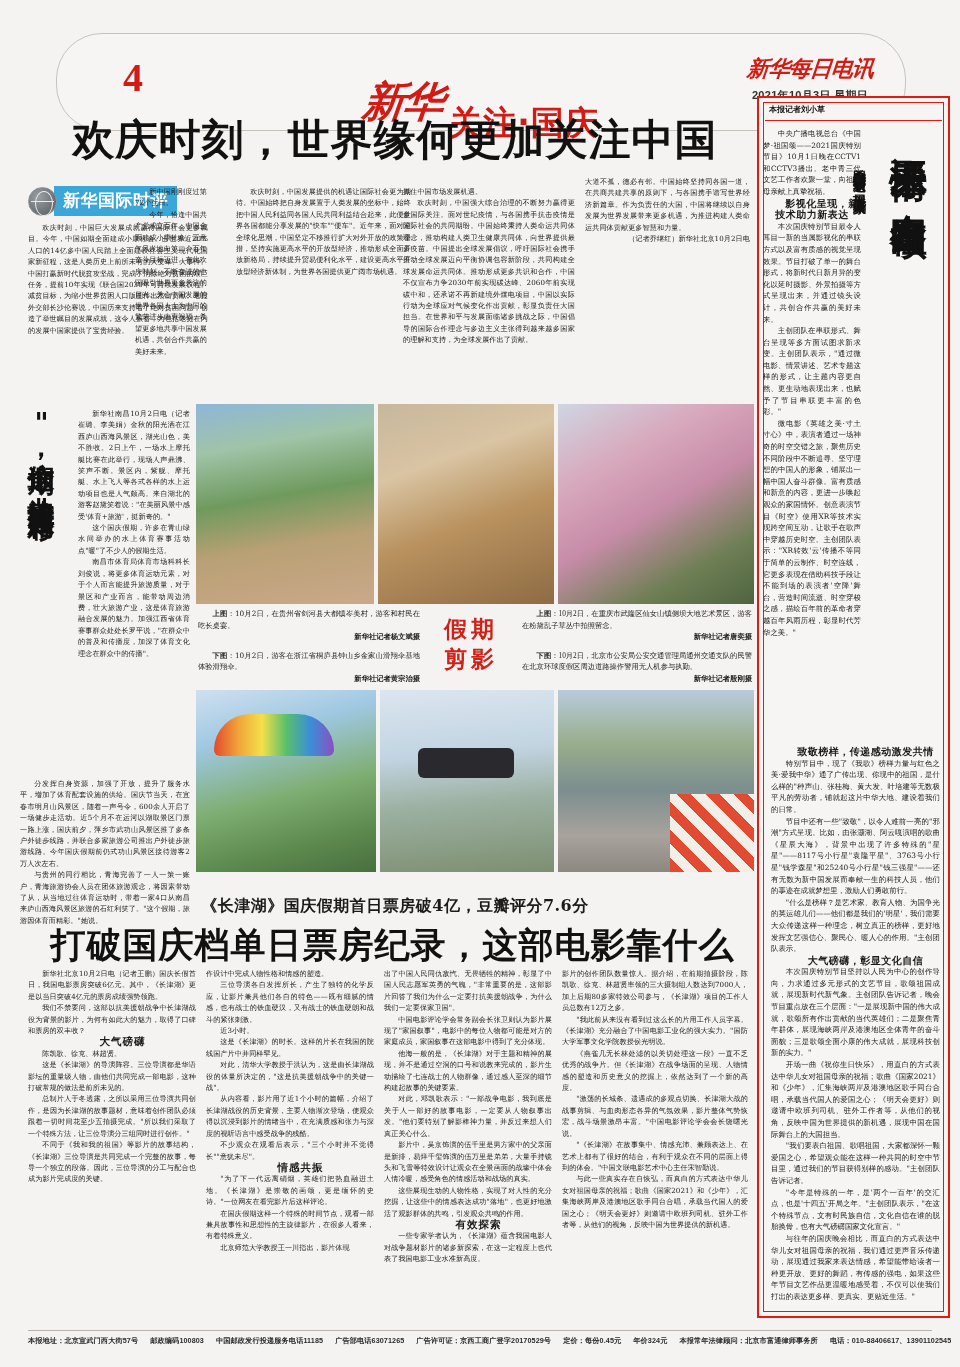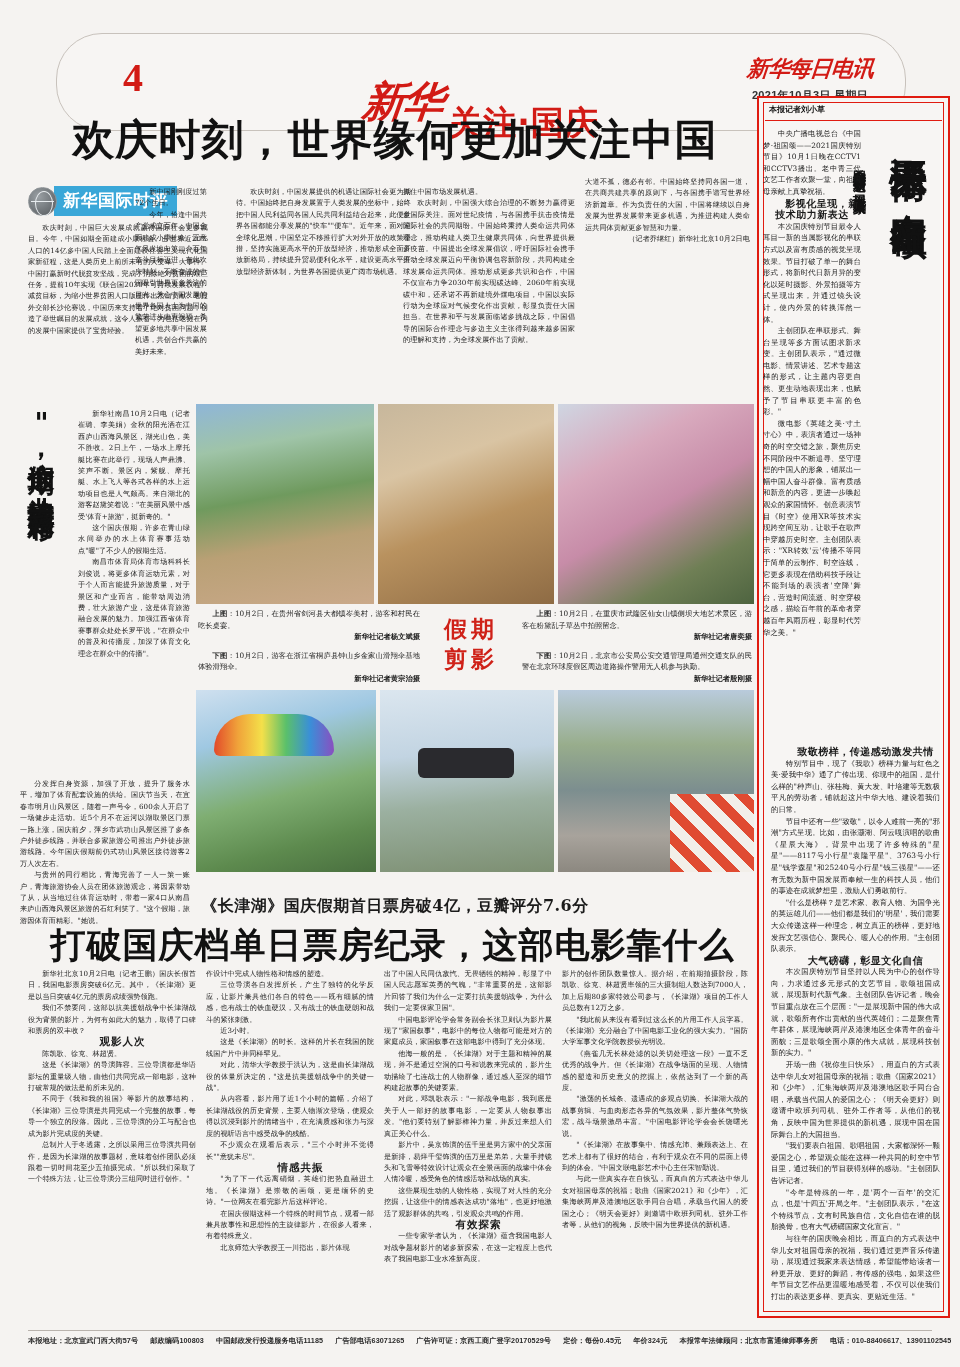--- a/index.html
+++ b/index.html
@@ -307,21 +307,21 @@
   <div class="photo" style="left:558px; top:404px; width:196px; height:200px;
        background:linear-gradient(150deg,#cfd6e2 0%,#d8a9bd 28%,#c78ca8 52%,#6f7f55 78%,#4e6440 100%);"></div>
 
   <div class="ph-caption-blk" style="left:198px; top:608px; width:222px;">
     <p><b>上图</b><span>：10月2日，在贵州省剑河县大都镇岑美村，游客和村民在吃长桌宴。</span><span class="credit">新华社记者杨文斌摄</span></p>
     <p><b>下图</b><span>：10月2日，游客在浙江省桐庐县钟山乡金家山滑翔伞基地体验滑翔伞。</span><span class="credit">新华社记者黄宗治摄</span></p>
   </div>
 
   <div class="photo-label">假期剪影</div>
 
-  <div class="ph-caption-blk" style="left:522px; top:608px; width:230px;">
+  <div class="ph-caption-blk" style="left:522px; top:608px; width:230px;font-family:Liberation Serif, serif;">
     <p><b>上图</b><span>：10月2日，在重庆市武隆区仙女山镇侧坝大地艺术景区，游客在粉黛乱子草丛中拍照留念。</span><span class="credit">新华社记者唐奕摄</span></p>
     <p><b>下图</b><span>：10月2日，北京市公安局公安交通管理局通州交通支队的民警在北京环球度假区周边道路操作警用无人机参与执勤。</span><span class="credit">新华社记者殷刚摄</span></p>
   </div>
 
   <div class="photo" style="left:196px; top:690px; width:180px; height:182px;
        background:linear-gradient(165deg,#cfe0ef 0%,#9fc8e2 26%,#7fae72 56%,#5d8a4e 80%,#496f3f 100%);">
     <div style="position:absolute;left:18px;top:24px;width:120px;height:42px;border-radius:60px 60px 10px 10px;
          background:linear-gradient(90deg,#e24a2a 0%,#f0a33a 20%,#f4e04a 40%,#5bc06a 60%,#3a8fd8 80%,#8a4fc0 100%);"></div>
   </div>
   <div class="photo" style="left:380px; top:690px; width:174px; height:182px;
@@ -333,25 +333,25 @@
     <div style="position:absolute;left:112px;top:104px;width:84px;height:78px;
          background:repeating-linear-gradient(45deg,#e04b32 0 10px,#f2efe9 10px 20px);"></div>
   </div>
 
   <div class="sub-kicker">《长津湖》国庆假期首日票房破4亿，豆瓣评分7.6分</div>
   <div class="headline2">打破国庆档单日票房纪录，这部电影靠什么</div>
 
   <div class="col" style="left:28px; top:968px; width:168px;">
     <p class="lead">新华社北京10月2日电（记者王鹏）国庆长假首日，我国电影票房突破6亿元。其中，《长津湖》更是以当日突破4亿元的票房成绩强势领跑。</p>
     <p>我们不禁要问，这部以抗美援朝战争中长津湖战役为背景的影片，为何有如此大的魅力，取得了口碑和票房的双丰收？</p>
-    <p class="subhead">观影人次</p>
+    <p class="subhead">大气磅礴</p>
     <p>陈凯歌、徐克、林超贤。</p>
     <p>这是《长津湖》的导演阵容。三位导演都是华语影坛的重量级人物，由他们共同完成一部电影，这种打破常规的做法是前所未见的。</p>
+    <p>总制片人于冬透露，之所以采用三位导演共同创作，是因为长津湖的故事题材，意味着创作团队必须跟着一切时间花至少五拍摄完成。"所以我们采取了一个特殊方法，让三位导演分三组同时进行创作。"</p>
     <p>不同于《我和我的祖国》等影片的故事结构，《长津湖》三位导演是共同完成一个完整的故事，每导一个独立的段落。因此，三位导演的分工与配合也成为影片完成度的关键。</p>
-    <p>总制片人于冬透露，之所以采用三位导演共同创作，是因为长津湖的故事题材，意味着创作团队必须跟着一切时间花至少五拍摄完成。"所以我们采取了一个特殊方法，让三位导演分三组同时进行创作。"</p>
   </div>
 
   <div class="col" style="left:206px; top:968px; width:168px;">
     <p class="noind">作设计中完成人物性格和情感的塑造。</p>
     <p>三位导演各自发挥所长，产生了独特的化学反应，让影片兼具他们各自的特色——既有细腻的情感，也有战士的铁血硬汉，又有战士的铁血硬朗和战斗的紧张刺激。</p>
     <p>近3小时。</p>
     <p>这是《长津湖》的时长。这样的片长在我国的院线国产片中并同样罕见。</p>
     <p>对此，清华大学教授于洪认为，这是由长津湖战役的体量所决定的，"这是抗美援朝战争中的关键一战"。</p>
     <p>从内容看，影片用了近1个小时的篇幅，介绍了长津湖战役的历史背景，主要人物渐次登场，使观众得以沉浸到影片的情绪当中，在充满质感和张力与深度的视听语言中感受战争的残酷。</p>
     <p>不少观众在观看后表示，"三个小时并不觉得长""意犹未尽"。</p>
@@ -385,21 +385,21 @@
     <div class="redbox-inner"></div>
     <div class="rb-byline">本报记者刘小草</div>
     <div class="rb-rule"></div>
 
     <div class="rb-vtitle">汇聚赤子情 合奏祖国颂</div>
     <div class="rb-vsub">总台国庆特别节目创新表达，展现新时代新气象</div>
 
     <div class="rb-col" style="left:4px; top:30px; width:98px;">
       <p>中央广播电视总台《中国梦·祖国颂——2021国庆特别节目》10月1日晚在CCTV1和CCTV3播出。老中青三代文艺工作者欢聚一堂，向祖国母亲献上真挚祝福。</p>
       <p class="rb-sh">影视化呈现，新技术助力新表达</p>
-      <p>本次国庆特别节目最令人耳目一新的当属影视化的串联方式以及富有质感的视觉呈现效果。节目打破了单一的舞台形式，将新时代日新月异的变化以延时摄影、外景拍摄等方式呈现出来，并通过镜头设计，使内外景的转换浑然一体。</p>
+      <p>本次国庆特别节目最令人耳目一新的当属影视化的串联方式以及富有质感的视觉呈现效果。节目打破了单一的舞台形式，将新时代日新月异的变化以延时摄影、外景拍摄等方式呈现出来，并通过镜头设计，共创合作共赢的美好未来。</p>
       <p>主创团队在串联形式、舞台呈现等多方面试图求新求变。主创团队表示，"通过微电影、情景讲述、艺术专题这样的形式，让主题内容更自然、更生动地表现出来，也赋予了节目串联更丰富的色彩。"</p>
       <p>微电影《英雄之美·寸土寸心》中，表演者通过一场神奇的时空交错之旅，聚焦历史不同阶段中不断追寻、坚守理想的中国人的形象，铺展出一幅中国人奋斗群像。富有质感和新意的内容，更进一步唤起观众的家国情怀。创意表演节目《时空》使用XR等技术实现跨空间互动，让歌手在歌声中穿越历史时空。主创团队表示："XR转效'云'传播不等同于简单的云制作、时空连线，它更多表现在借助科技手段让不能到场的表演者'空降'舞台，营造时间流逝、时空穿梭之感，描绘百年前的革命者穿越百年风雨历程，彰显时代芳华之美。"</p>
     </div>
 
     <div class="rb-col" style="left:12px; top:648px; width:169px;">
       <p class="rb-sh">致敬榜样，传递感动激发共情</p>
       <p>特别节目中，现了《我歌》榜样力量与红色之美·爱我中华》通了广传出现、你现中的祖国，是什么样的"种声山、张桂梅、黄大发、叶培建等无数极平凡的劳动者，铺就起这片中华大地、建设着我们的日常。</p>
       <p>节目中还有一些"致敬"，以令人难前一亮的"邪潮"方式呈现。比如，由张灏湖、阿云嘎演唱的歌曲《星辰大海》，背景中出现了许多特殊的"星星"——8117号小行星"袁隆平星"、3763号小行星"钱学森星"和25240号小行星"钱三强星"——还有无数为新中国发展而奉献一生的科技人员，他们的事迹在成就梦想里，激励人们勇敢前行。</p>
       <p>"什么是榜样？是艺术家、教育人物、为国争光的英运雄儿们——他们都是我们的'明星'，我们需要大众传递这样一种理念，树立真正的榜样，更好地发挥文艺强信心、聚民心、暖人心的作用。"主创团队表示。</p>
       <p class="rb-sh">大气磅礴，彰显文化自信</p>

